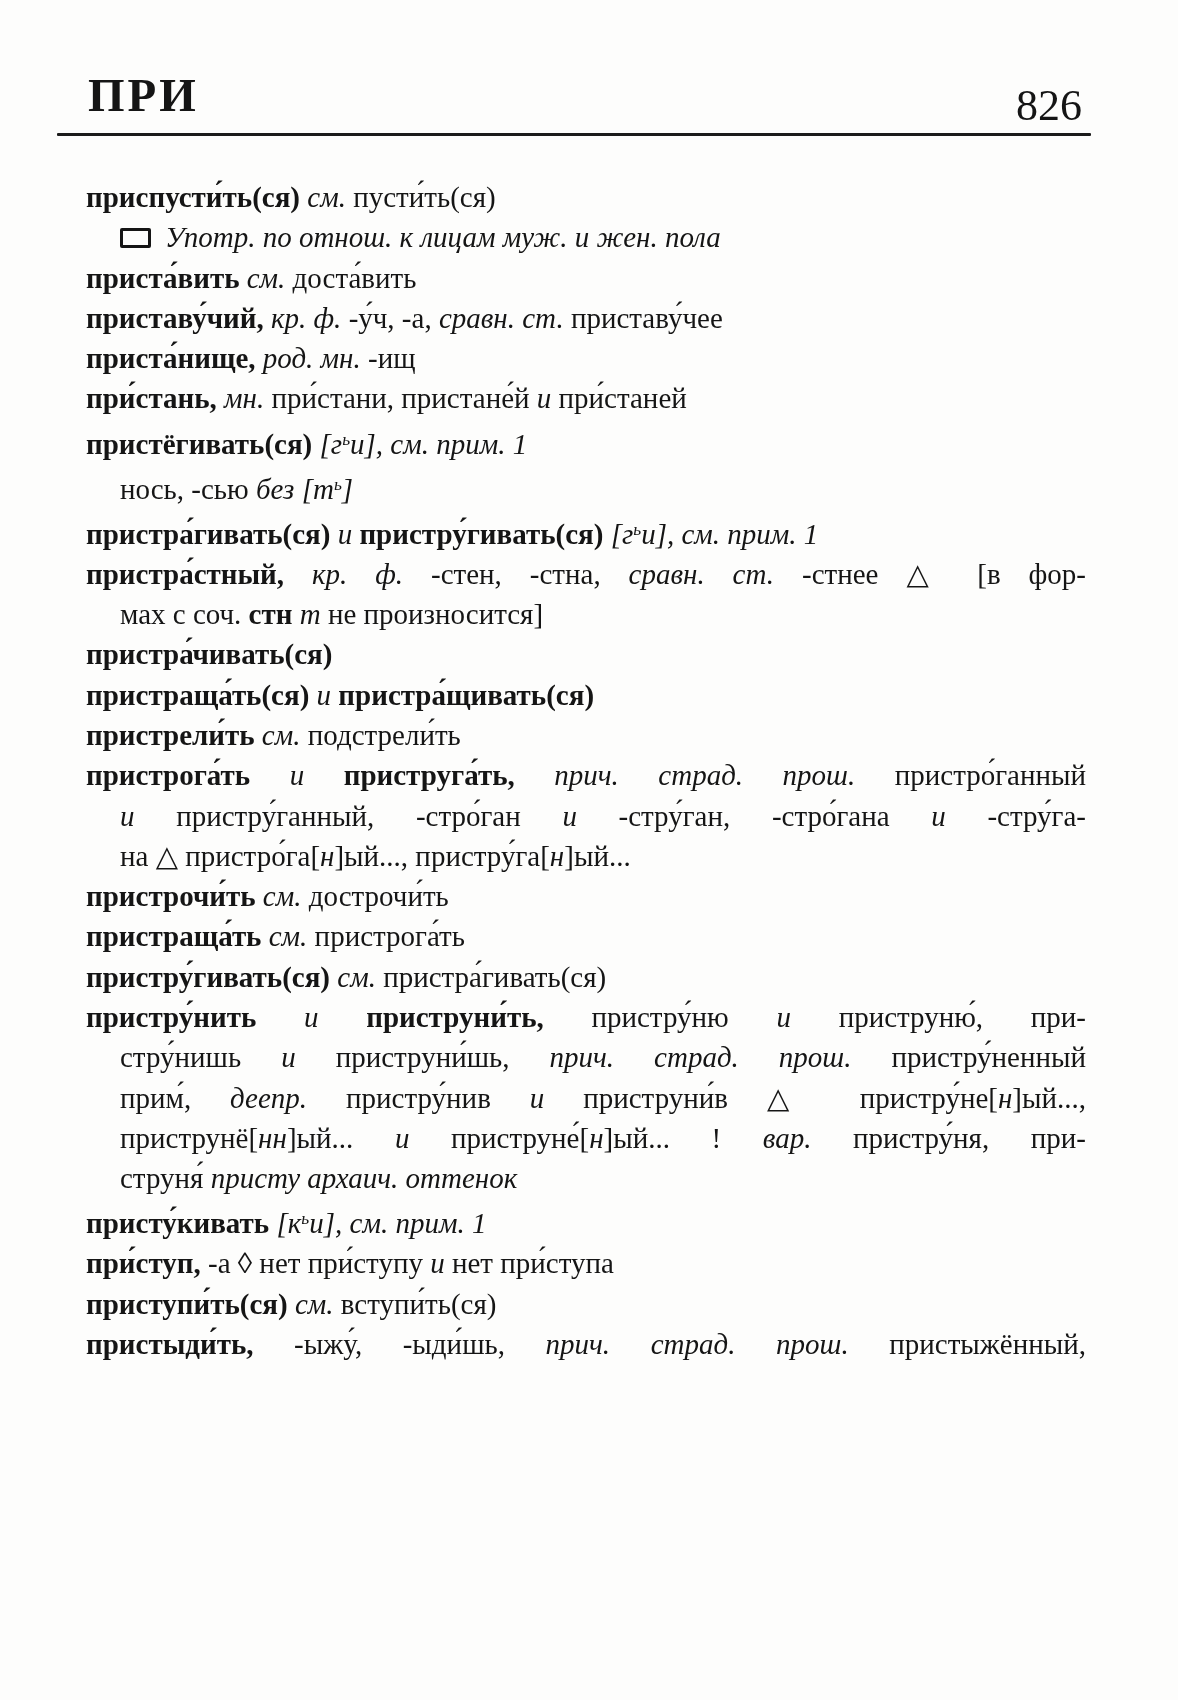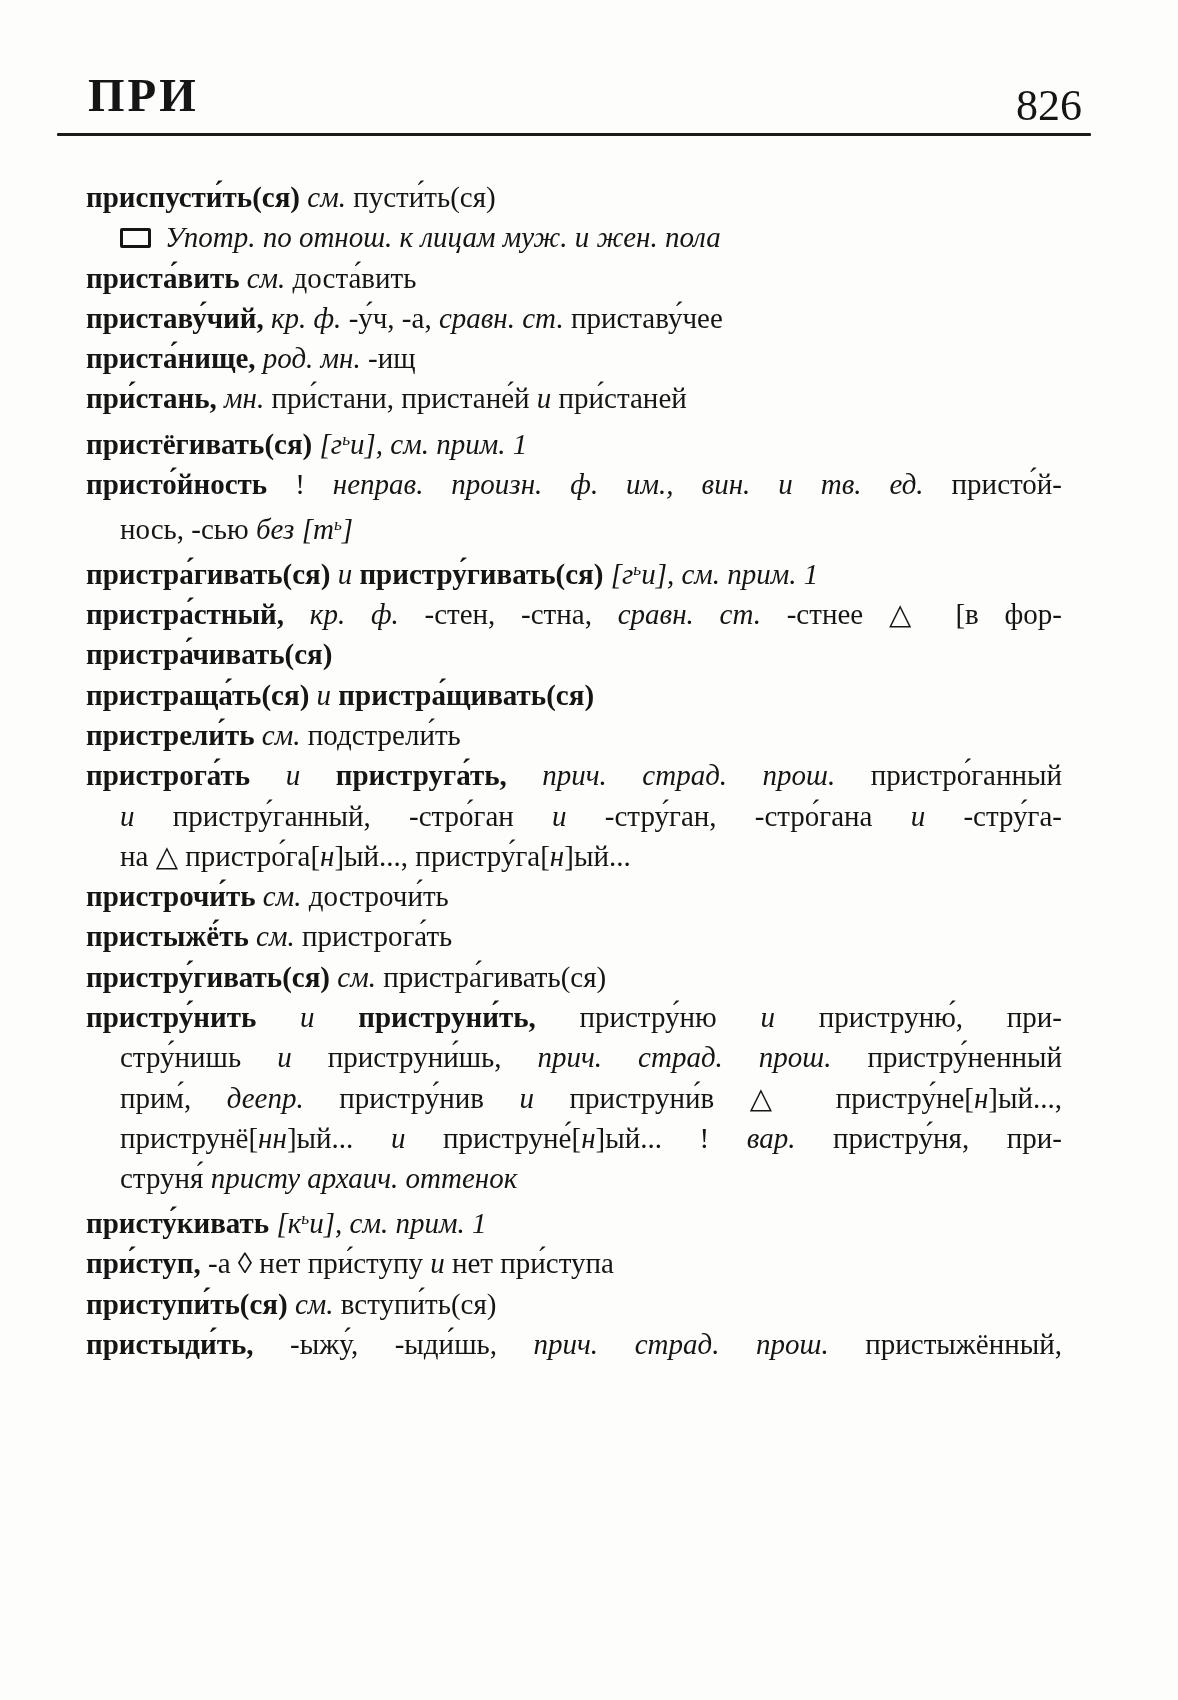--- a/index.html
+++ b/index.html
@@ -23,21 +23,21 @@
   .head-rule{
     position:absolute;left:57px;top:133px;
     width:1034px;height:3px;background:#1b1b1b;
     border-radius:1px;
   }
   .content{
     position:absolute;left:0;top:177px;width:1178px;
     font-size:29px;line-height:40.3px;
   }
   .line{
-    padding-left:86px;padding-right:116px;
+    padding-left:86px;padding-right:92px;
   }
   .line.indent{padding-left:120px;}
   .line.just{text-align:justify;text-align-last:justify;}
   .seg-b{font-weight:bold;}
   .seg-i{font-style:italic;}
   .seg-sup{font-style:italic;font-size:0.60em;vertical-align:0.5em;letter-spacing:0;}
   .seg-box{
     display:inline-block;width:31px;height:20px;
     border:3px solid #151515;box-sizing:border-box;
     margin-right:14px;vertical-align:-1px;border-radius:2px;
@@ -51,32 +51,32 @@
   <div class="page-number">826</div>
   <div class="head-rule"></div>
   <div class="content">
       <div class="line"><span class="seg-b">приспусти́ть(ся) </span><span class="seg-i">см. </span><span class="seg-r">пусти́ть(ся)</span></div>
       <div class="line indent"><span class="seg-box"></span><span class="seg-i">Употр. по отнош. к лицам муж. и жен. пола</span></div>
       <div class="line"><span class="seg-b">приста́вить </span><span class="seg-i">см. </span><span class="seg-r">доста́вить</span></div>
       <div class="line"><span class="seg-b">приставу́чий, </span><span class="seg-i">кр. ф. </span><span class="seg-r">-у́ч, -а, </span><span class="seg-i">сравн. ст. </span><span class="seg-r">приставу́чее</span></div>
       <div class="line"><span class="seg-b">приста́нище, </span><span class="seg-i">род. мн. </span><span class="seg-r">-ищ</span></div>
       <div class="line"><span class="seg-b">при́стань, </span><span class="seg-i">мн. </span><span class="seg-r">при́стани, пристане́й </span><span class="seg-i">и </span><span class="seg-r">при́станей</span></div>
       <div class="line"><span class="seg-b">пристёгивать(ся) </span><span class="seg-i">[г</span><span class="seg-sup">ь</span><span class="seg-i">и], см. прим. 1</span></div>
-      <div class="line just"><span class="seg-b">присто́йность </span><span class="seg-r">! </span><span class="seg-i">неправ. произн. ф. им., вин. и тв. ед. </span><span class="seg-r">присто́й-</span></div>
       <div class="line indent"><span class="seg-r">нось, -сью </span><span class="seg-i">без [т</span><span class="seg-sup">ь</span><span class="seg-i">]</span></div>
       <div class="line"><span class="seg-b">пристра́гивать(ся) </span><span class="seg-i">и </span><span class="seg-b">пристру́гивать(ся) </span><span class="seg-i">[г</span><span class="seg-sup">ь</span><span class="seg-i">и], см. прим. 1</span></div>
       <div class="line just"><span class="seg-b">пристра́стный, </span><span class="seg-i">кр. ф. </span><span class="seg-r">-стен, -стна, </span><span class="seg-i">сравн. ст. </span><span class="seg-r">-стнее △ [в фор-</span></div>
+      <div class="line indent"><span class="seg-r">мах с соч. </span><span class="seg-b">стн </span><span class="seg-i">т </span><span class="seg-r">не произносится]</span></div>
       <div class="line"><span class="seg-b">пристра́чивать(ся)</span></div>
       <div class="line"><span class="seg-b">пристраща́ть(ся) </span><span class="seg-i">и </span><span class="seg-b">пристра́щивать(ся)</span></div>
       <div class="line"><span class="seg-b">пристрели́ть </span><span class="seg-i">см. </span><span class="seg-r">подстрели́ть</span></div>
       <div class="line just"><span class="seg-b">пристрога́ть </span><span class="seg-i">и </span><span class="seg-b">приструга́ть, </span><span class="seg-i">прич. страд. прош. </span><span class="seg-r">пристро́ганный</span></div>
       <div class="line indent just"><span class="seg-i">и </span><span class="seg-r">пристру́ганный, -стро́ган </span><span class="seg-i">и </span><span class="seg-r">-стру́ган, -стро́гана </span><span class="seg-i">и </span><span class="seg-r">-стру́га-</span></div>
       <div class="line indent"><span class="seg-r">на △ пристро́га[</span><span class="seg-i">н</span><span class="seg-r">]ый..., пристру́га[</span><span class="seg-i">н</span><span class="seg-r">]ый...</span></div>
       <div class="line"><span class="seg-b">пристрочи́ть </span><span class="seg-i">см. </span><span class="seg-r">дострочи́ть</span></div>
-      <div class="line"><span class="seg-b">пристыжё́ть </span><span class="seg-i">см. </span><span class="seg-r">пристрога́ть</span></div>
+      <div class="line"><span class="seg-b">пристраща́ть </span><span class="seg-i">см. </span><span class="seg-r">пристрога́ть</span></div>
       <div class="line"><span class="seg-b">пристру́гивать(ся) </span><span class="seg-i">см. </span><span class="seg-r">пристра́гивать(ся)</span></div>
       <div class="line just"><span class="seg-b">пристру́нить </span><span class="seg-i">и </span><span class="seg-b">приструни́ть, </span><span class="seg-r">пристру́ню </span><span class="seg-i">и </span><span class="seg-r">приструню́, при-</span></div>
       <div class="line indent just"><span class="seg-r">стру́нишь </span><span class="seg-i">и </span><span class="seg-r">приструни́шь, </span><span class="seg-i">прич. страд. прош. </span><span class="seg-r">пристру́ненный</span></div>
       <div class="line indent just"><span class="seg-r">прим́, </span><span class="seg-i">деепр. </span><span class="seg-r">пристру́нив </span><span class="seg-i">и </span><span class="seg-r">приструни́в △ пристру́не[</span><span class="seg-i">н</span><span class="seg-r">]ый...,</span></div>
       <div class="line indent just"><span class="seg-r">приструнё[</span><span class="seg-i">нн</span><span class="seg-r">]ый... </span><span class="seg-i">и </span><span class="seg-r">приструне́[</span><span class="seg-i">н</span><span class="seg-r">]ый... ! </span><span class="seg-i">вар. </span><span class="seg-r">пристру́ня, при-</span></div>
       <div class="line indent"><span class="seg-r">струня́ </span><span class="seg-i">присту архаич. оттенок</span></div>
       <div class="line"><span class="seg-b">присту́кивать </span><span class="seg-i">[к</span><span class="seg-sup">ь</span><span class="seg-i">и], см. прим. 1</span></div>
       <div class="line"><span class="seg-b">при́ступ, </span><span class="seg-r">-а ◊ нет при́ступу </span><span class="seg-i">и </span><span class="seg-r">нет при́ступа</span></div>
       <div class="line"><span class="seg-b">приступи́ть(ся) </span><span class="seg-i">см. </span><span class="seg-r">вступи́ть(ся)</span></div>
       <div class="line just"><span class="seg-b">пристыди́ть, </span><span class="seg-r">-ыжу́, -ыди́шь, </span><span class="seg-i">прич. страд. прош. </span><span class="seg-r">пристыжённый,</span></div>

